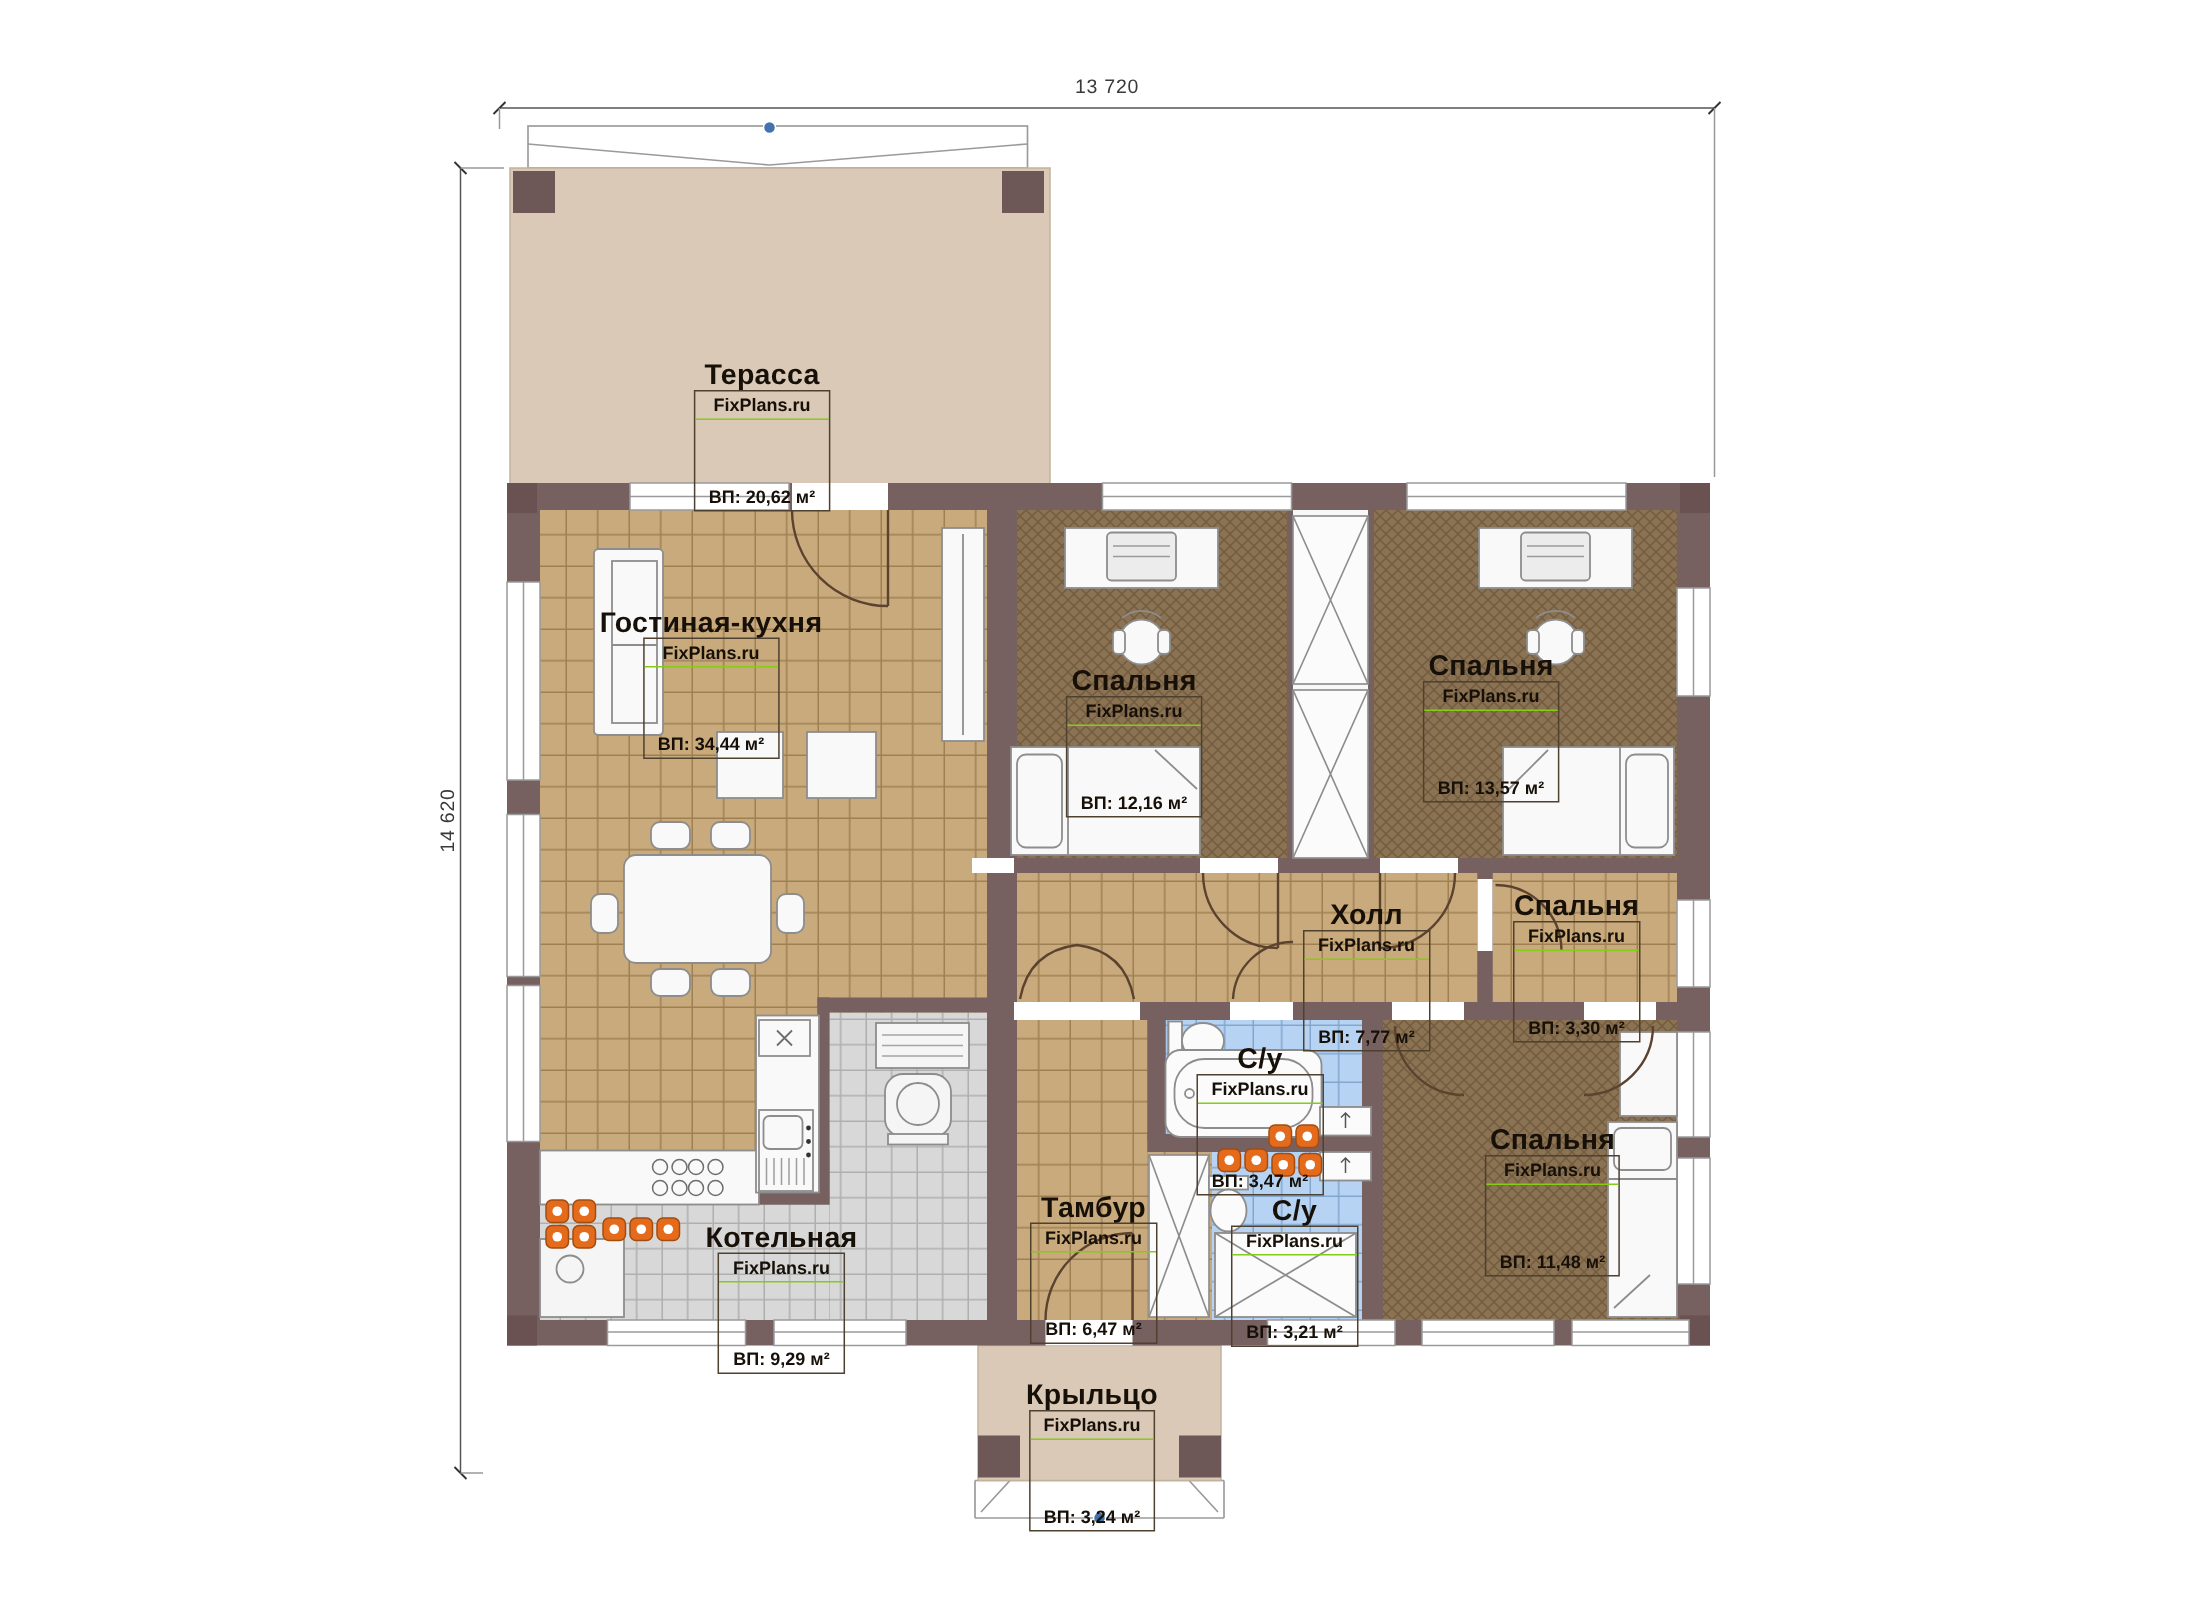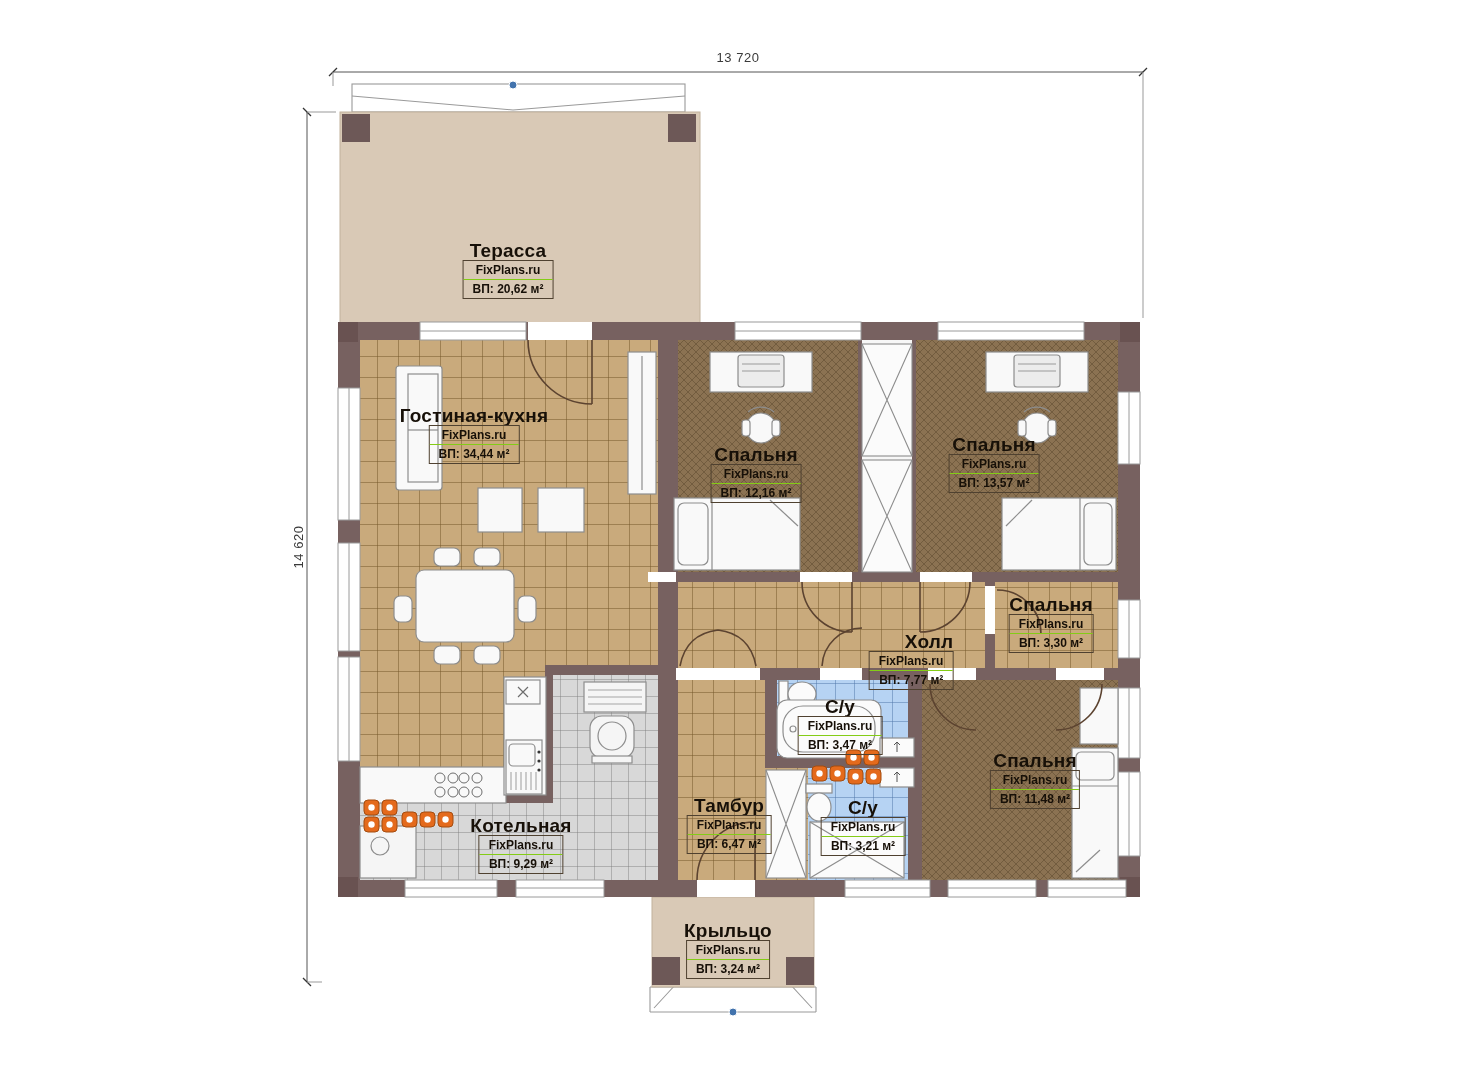--- a/index.html
+++ b/index.html
@@ -3,21 +3,21 @@
 <meta charset="utf-8">
 <style>
   html,body{margin:0;padding:0;background:#fff;}
   #stage{position:relative;width:1297px;height:1080px;background:#fff;overflow:hidden;
          font-family:"Liberation Sans",sans-serif;}
   #plan-svg{position:absolute;left:0;top:0;}
   .room-label{position:absolute;transform:translateX(-50%);text-align:center;color:#171008;z-index:5;}
   .room-label .rn{font-weight:bold;font-size:19px;line-height:14px;margin-bottom:2px;letter-spacing:.2px;white-space:nowrap;}
   .room-label .lb{display:inline-block;border:1px solid #4f4130;font-size:12px;font-weight:600;line-height:14px;}
   .room-label .r1{padding:2px 9px;border-bottom:1px solid #84cc16;white-space:nowrap;}
-  .room-label .r2{padding:2px 9px;white-space:nowrap;}
+  .room-label .r2{padding:2px 9px;white-space:nowrap;margin-top:42px;}
   .dim{position:absolute;font-size:13px;color:#3a3a3a;letter-spacing:.5px;z-index:4;white-space:nowrap;}
   .dim-top{transform:translateX(-50%);}
   .dim-left{transform:translate(-50%,-50%) rotate(-90deg);}
 </style>
 </head>
 <body>
 
 <div id="stage">
 
 <svg id="plan-svg" width="1474" height="1080" viewBox="0 0 1474 1080">
@@ -436,21 +436,21 @@
 <div class="room-label" style="left:756px;top:448px;">
   <div class="rn">Спальня</div>
   <div class="lb"><div class="r1">FixPlans.ru</div>
   <div class="r2">ВП: 12,16 м²</div></div>
 </div>
 <div class="room-label" style="left:994px;top:438px;">
   <div class="rn">Спальня</div>
   <div class="lb"><div class="r1">FixPlans.ru</div>
   <div class="r2">ВП: 13,57 м²</div></div>
 </div>
-<div class="room-label" style="left:911px;top:635px;text-align:right;">
+<div class="room-label" style="left:911px;top:604px;">
   <div class="rn">Холл</div>
   <div class="lb"><div class="r1">FixPlans.ru</div>
   <div class="r2">ВП: 7,77 м²</div></div>
 </div>
 <div class="room-label" style="left:1051px;top:598px;">
   <div class="rn">Спальня</div>
   <div class="lb"><div class="r1">FixPlans.ru</div>
   <div class="r2">ВП: 3,30 м²</div></div>
 </div>
 <div class="room-label" style="left:840px;top:700px;">

